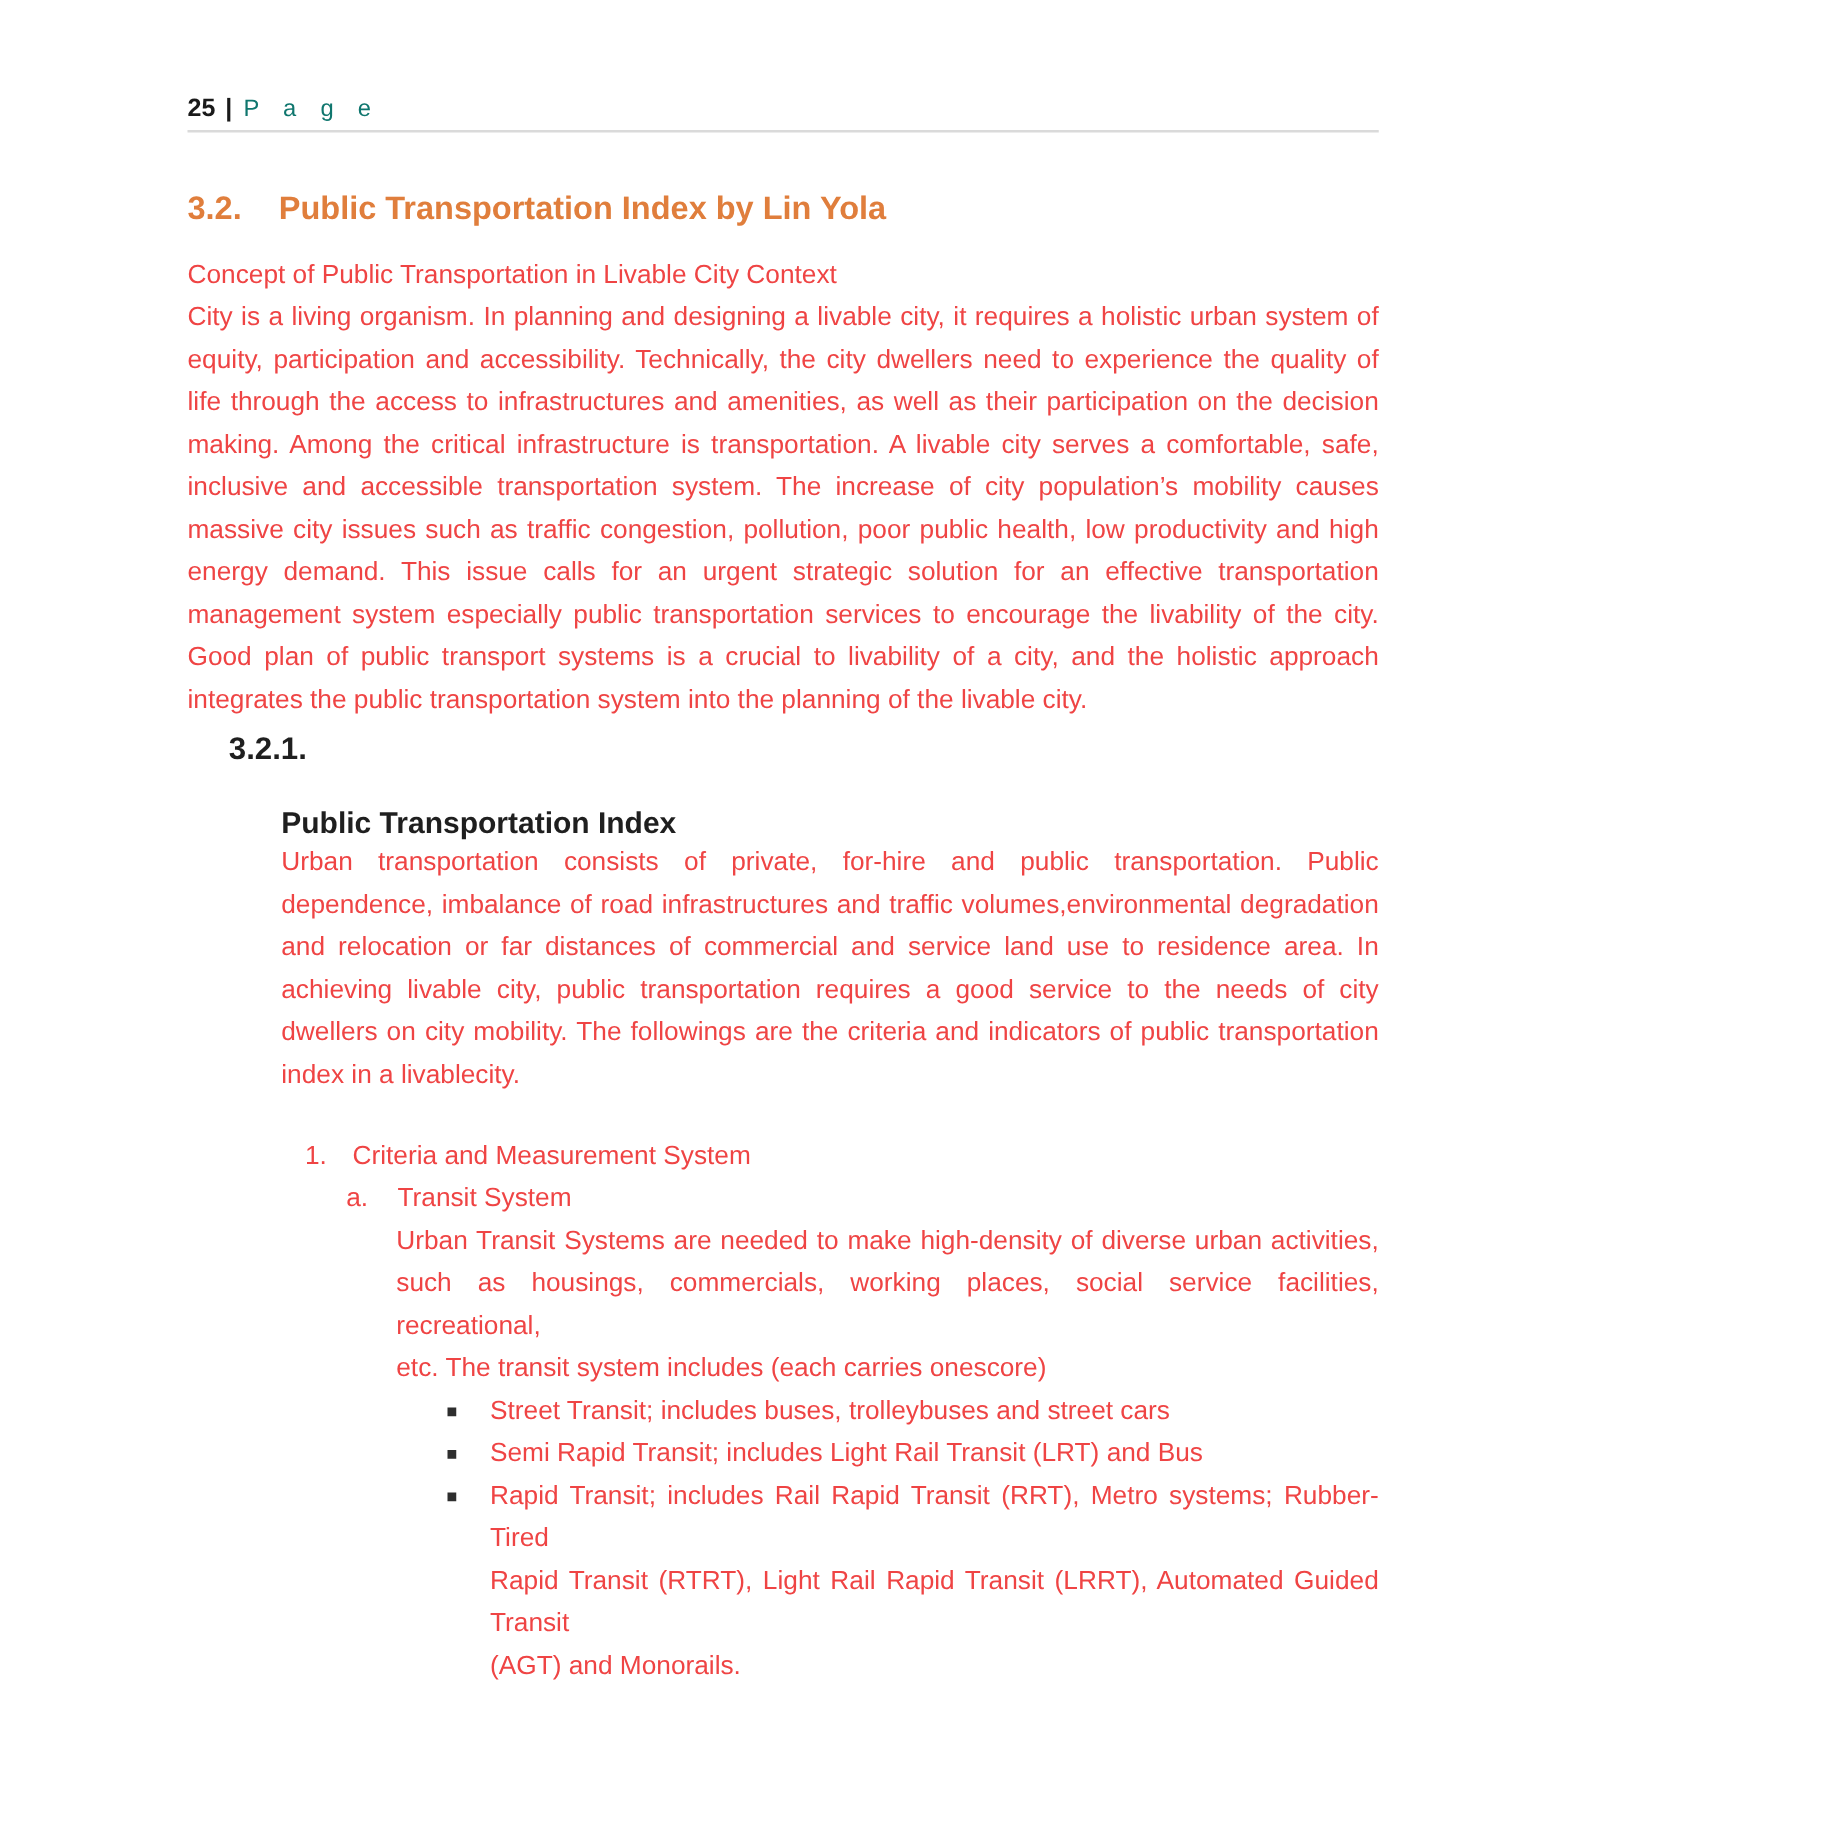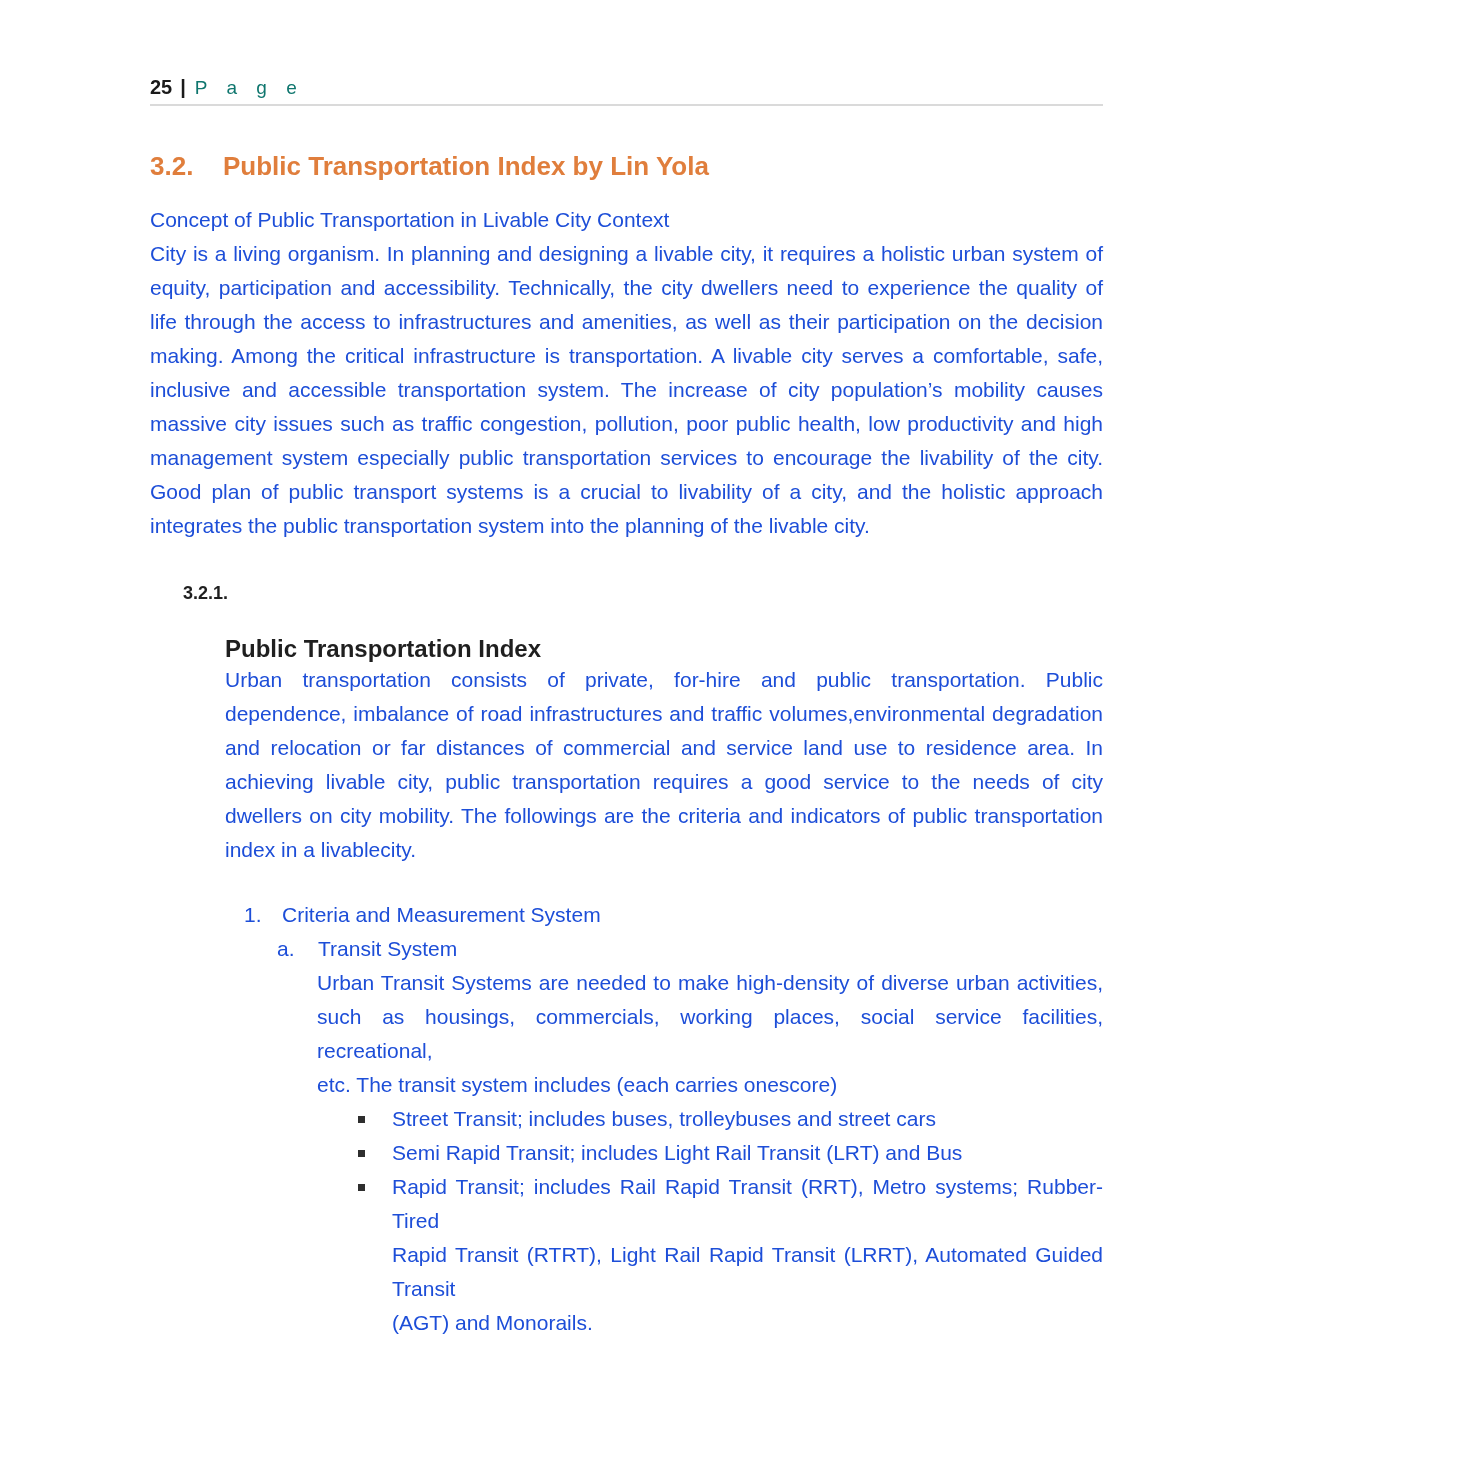--- a/index.html
+++ b/index.html
@@ -19,27 +19,27 @@
   .pg-num { font-weight:700; color:#1a1a1a; }
   .pg-sep { font-weight:700; color:#1a1a1a; margin:0 9px 0 8px; }
   .pg-word { color:#0f766e; letter-spacing:7px; font-size:19px; }
   .header-rule { border-bottom:2px solid #dadada; margin-top:5px; }
 
   
   .h1-row { margin-top:45px; display:flex; font-size:26px; font-weight:700; color:#E07E3C; }
   .h1-num { width:73px; flex:none; }
 
   
-  .body-txt { font-size:21px; line-height:34px; color:#1d4ed8; }
+  .body-txt { font-size:21px; line-height:34px; color:#ef4444; }
   .lead { margin-top:21px; }
   .jl { text-align:justify; text-align-last:justify; white-space:normal; }
   .jl.last { text-align-last:left; }
 
   
-  .h2-row { margin-top:40px; margin-left:33px; display:flex; font-size:18px; font-weight:700; color:#1f1f1f; }
+  .h2-row { margin-top:8px; margin-left:33px; display:flex; font-size:25px; font-weight:700; color:#1f1f1f; }
   .h2-num { width:75px; flex:none; }
 
   
   .pti-title { margin-top:31px; margin-left:75px; font-size:24px; font-weight:700; color:#1f1f1f; }
   .pti-para { margin-left:75px; }
 
   
   .li1-row { margin-top:31px; margin-left:94px; display:flex; }
   .li1-marker { width:38px; flex:none; }
   .lia-row { margin-left:127px; display:flex; }
@@ -71,20 +71,21 @@
     </div>
 
     <div class="body-txt lead">Concept of Public Transportation in Livable City Context</div>
     <div class="body-txt">
         <div class="jl">City is a living organism. In planning and designing a livable city, it requires a holistic urban system of</div>
         <div class="jl">equity, participation and accessibility. Technically, the city dwellers need to experience the quality of</div>
         <div class="jl">life through the access to infrastructures and amenities, as well as their participation on the decision</div>
         <div class="jl">making. Among the critical infrastructure is transportation. A livable city serves a comfortable, safe,</div>
         <div class="jl">inclusive and accessible transportation system. The increase of city population’s mobility causes</div>
         <div class="jl">massive city issues such as traffic congestion, pollution, poor public health, low productivity and high</div>
+        <div class="jl">energy demand. This issue calls for an urgent strategic solution for an effective transportation</div>
         <div class="jl">management system especially public transportation services to encourage the livability of the city.</div>
         <div class="jl">Good plan of public transport systems is a crucial to livability of a city, and the holistic approach</div>
         <div class="jl last">integrates the public transportation system into the planning of the livable city.</div>
       </div>
 
     <div class="h2-row">
       <span class="h2-num">3.2.1.</span>
     </div>
 
     <div class="pti-title">Public Transportation Index</div>

